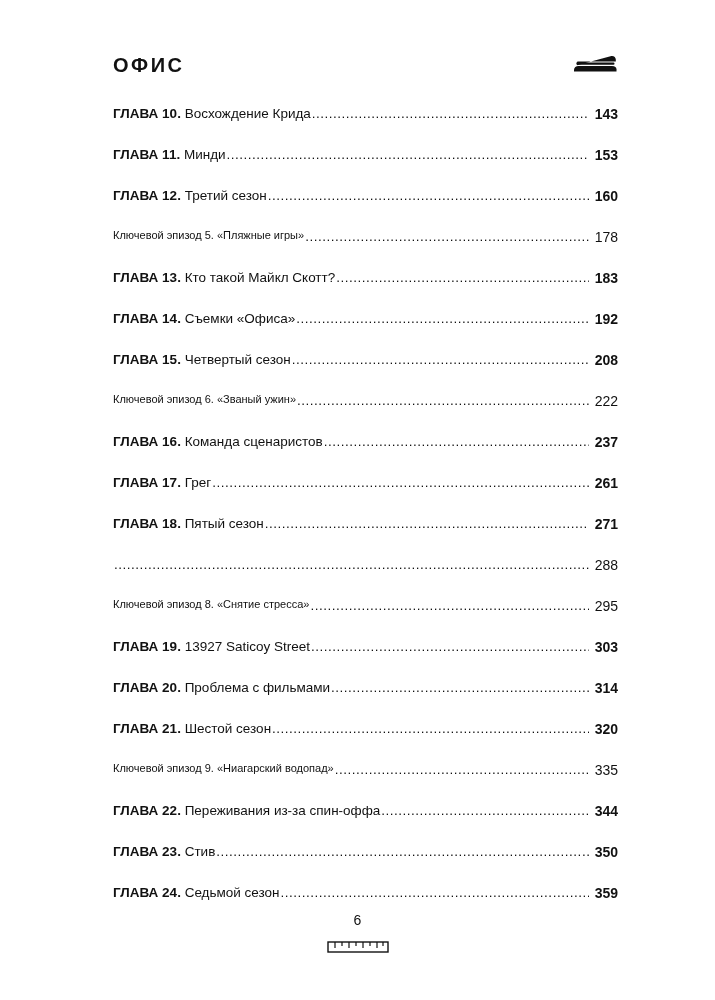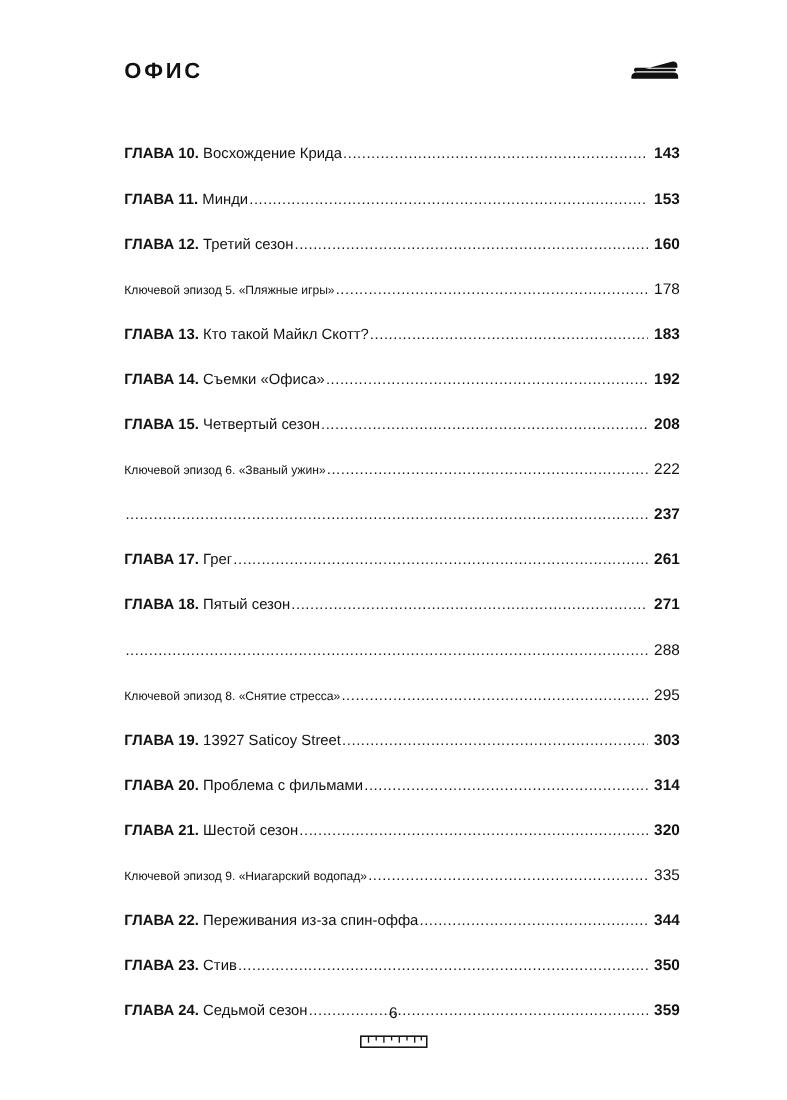--- a/index.html
+++ b/index.html
@@ -42,21 +42,21 @@
     display: block;
   }
   .toc {
     position: absolute;
     left: 113px;
     top: 106px;
     width: 505px;
   }
   .toc-row {
     display: flex;
-    align-items: flex-end;
+    align-items: flex-start;
     height: 41px;
     white-space: nowrap;
     overflow: hidden;
   }
   .toc-label {
     font-size: 13.5px;
     flex: 0 0 auto;
     color: #111;
   }
   .toc-label .ch {
@@ -155,20 +155,21 @@
         <span class="toc-label"><span class="ch">ГЛАВА 15.</span> <span>Четвертый сезон</span></span>
         <span class="dots">................................................................................................................................................................</span>
         <span class="page-num">208</span>
       </div>
       <div class="toc-row sub">
         <span class="toc-label"><span>Ключевой эпизод 6. «Званый ужин»</span></span>
         <span class="dots">................................................................................................................................................................</span>
         <span class="page-num">222</span>
       </div>
       <div class="toc-row">
+        <span class="toc-label"><span class="ch">ГЛАВА 16.</span> <span>Команда сценаристов</span></span>
         <span class="dots">................................................................................................................................................................</span>
         <span class="page-num">237</span>
       </div>
       <div class="toc-row">
         <span class="toc-label"><span class="ch">ГЛАВА 17.</span> <span>Грег</span></span>
         <span class="dots">................................................................................................................................................................</span>
         <span class="page-num">261</span>
       </div>
       <div class="toc-row">
         <span class="toc-label"><span class="ch">ГЛАВА 18.</span> <span>Пятый сезон</span></span>

